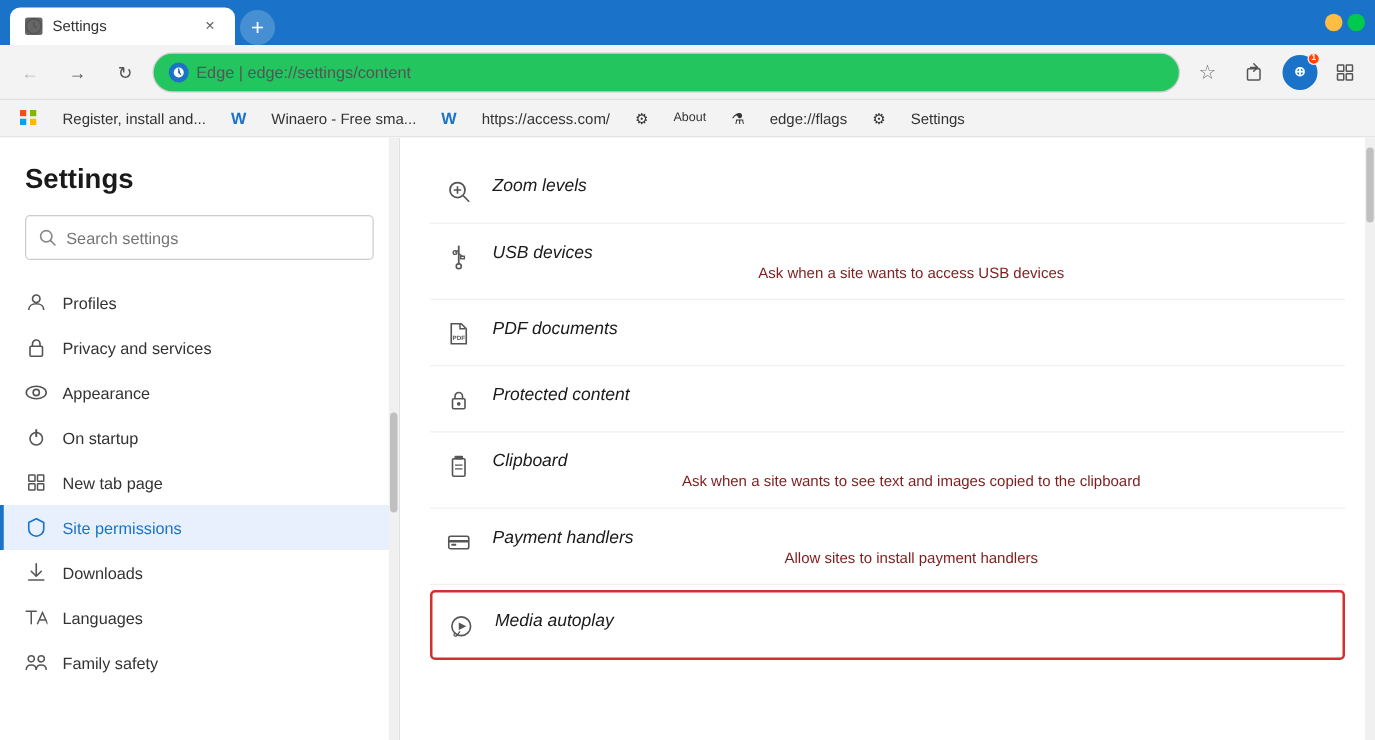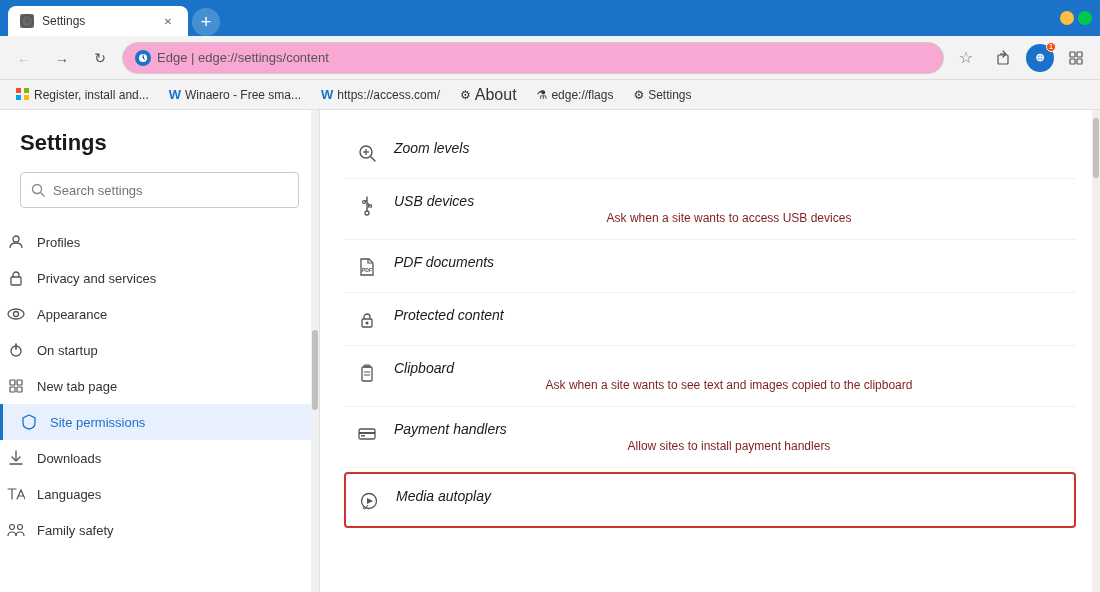--- a/index.html
+++ b/index.html
@@ -52,21 +52,21 @@
       padding: 0 8px;
       gap: 6px;
       border-bottom: 1px solid #ddd;
     }
     .nav-btn {
       width: 32px; height: 32px; border-radius: 50%; display: flex; align-items: center; justify-content: center;
       cursor: pointer; color: #555; font-size: 14px;
     }
     .nav-btn.disabled { color: #bbb; cursor: default; }
     .address-bar {
-      flex: 1; height: 32px; border-radius: 16px; border: 1px solid #ccc; background: #f9a8d4;
+      flex: 1; height: 32px; border-radius: 16px; border: 1px solid #ccc; background: #22c55e;
       display: flex; align-items: center; padding: 0 12px; gap: 6px; font-size: 13px; color: #333;
     }
     .address-icon { width: 16px; height: 16px; border-radius: 50%; background: #1a73c8; display: flex; align-items: center; justify-content: center; }
     .nav-right-btn {
       width: 32px; height: 32px; border-radius: 50%; display: flex; align-items: center; justify-content: center;
       cursor: pointer; color: #555; font-size: 14px;
     }
     .favorites-btn { color: #777; font-size: 16px; }
     .profile-btn {
       width: 28px; height: 28px; border-radius: 50%; background: #1a73c8;
@@ -85,21 +85,21 @@
       height: 30px;
       display: flex;
       align-items: center;
       padding: 0 8px;
       gap: 4px;
       border-bottom: 1px solid #e0e0e0;
       font-size: 12px;
       overflow: hidden;
     }
     .bookmark-item {
-      display: flex; align-items: center; gap: 4px; padding: 2px 8px; border-radius: 4px;
+      display: flex; align-items: center; gap: 20px; padding: 2px 8px; border-radius: 4px;
       cursor: pointer; color: #333; white-space: nowrap;
     }
     .bookmark-favicon { width: 14px; height: 14px; flex-shrink: 0; }
     .bm-ms { display: flex; gap: 1px; }
     .bm-ms span { width: 5px; height: 5px; }
 
     
     .main-area {
       display: flex;
       flex: 1;
@@ -134,21 +134,21 @@
       background: #fff;
     }
     .search-box input {
       border: none; outline: none; flex: 1; font-size: 13px; color: #555;
       background: transparent;
     }
 
     
     .sidebar-nav { padding: 0; }
     .sidebar-item {
-      display: flex; align-items: center; gap: 12px; padding: 9px 7px;
+      display: flex; align-items: center; gap: 12px; padding: 9px 20px;
       cursor: pointer; color: #333; font-size: 13px;
     }
     .sidebar-item.active {
       background: #e8f0fe;
       border-left: 3px solid #1a73c8;
       color: #1a73c8;
       padding-left: 17px;
     }
     .sidebar-item .item-icon {
       width: 18px; height: 18px; flex-shrink: 0; display: flex; align-items: center; justify-content: center;
@@ -260,21 +260,21 @@
     <div class="bookmark-item">
       <span style="font-weight:bold;font-size:13px;color:#1a73c8;">W</span>
       <span style="font-size:12px;">Winaero - Free sma...</span>
     </div>
     <div class="bookmark-item">
       <span style="font-weight:bold;font-size:13px;color:#1a73c8;">W</span>
       <span style="font-size:12px;">https://access.com/</span>
     </div>
     <div class="bookmark-item">
       <span style="font-size:12px;">⚙</span>
-      <span style="font-size:16px;">About</span>
+      <span style="font-size:10px;">About</span>
     </div>
     <div class="bookmark-item">
       <span style="font-size:12px;">⚗</span>
       <span style="font-size:12px;">edge://flags</span>
     </div>
     <div class="bookmark-item">
       <span style="font-size:12px;">⚙</span>
       <span style="font-size:12px;">Settings</span>
     </div>
   </div>

